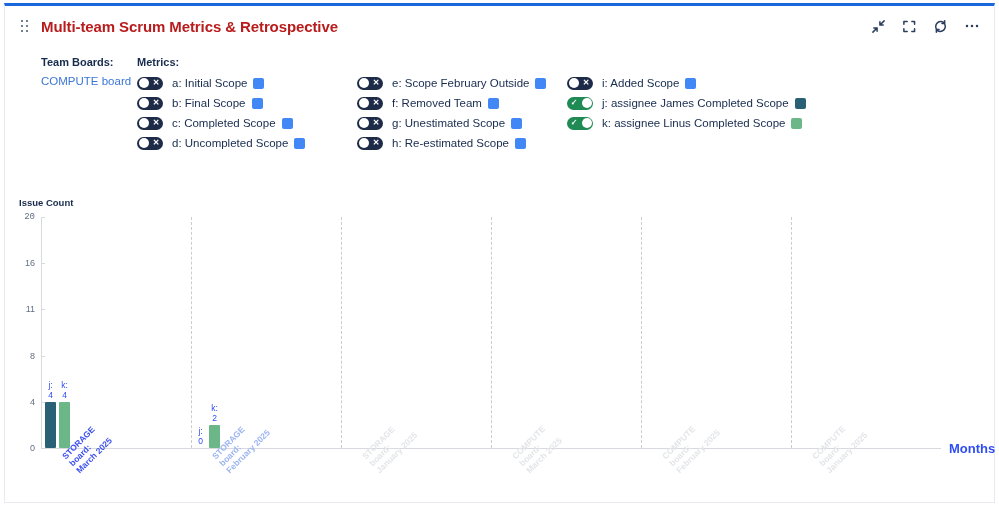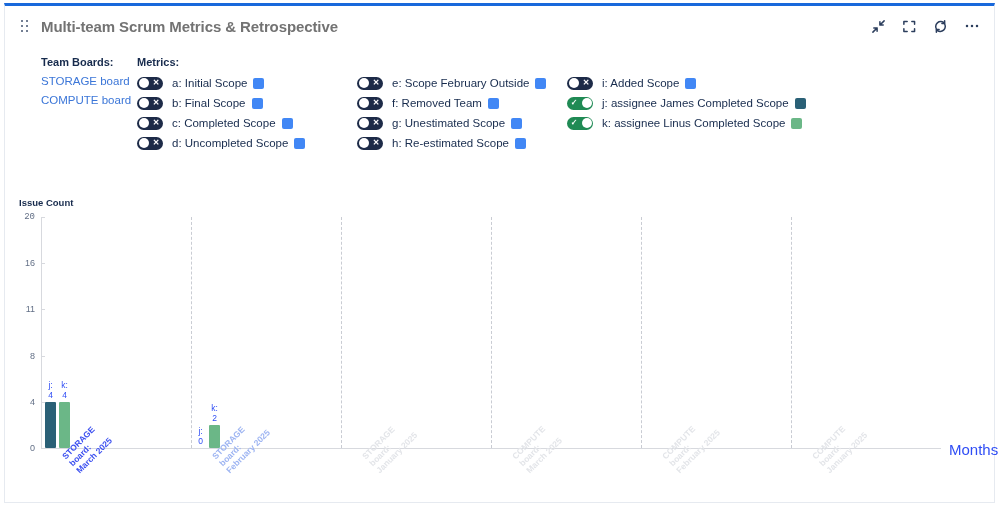--- a/index.html
+++ b/index.html
@@ -50,21 +50,21 @@
   .drag-handle i {
     position: absolute;
     width: 2px; height: 2px;
     background: #44546f;
     border-radius: 50%;
   }
   .title {
     margin-left: 10px;
     font-size: 15px;
     font-weight: 700;
-    color: #737373;
+    color: #b91c1c;
     letter-spacing: -0.1px;
     white-space: nowrap;
   }
   .header-actions {
     margin-left: auto;
     margin-right: 14px;
     display: flex;
     align-items: center;
     gap: 14px;
   }
@@ -201,22 +201,22 @@
     left: 14px;
     top: 33px;
     font-size: 9.5px;
     font-weight: 700;
     color: #172b4d;
   }
   .axis-title-x {
     position: absolute;
     left: 944px;
     top: 277px;
-    font-size: 15px;
-    font-weight: 400;
+    font-size: 13px;
+    font-weight: 700;
     color: #2f4df5;
   }
 
   .plot {
     position: absolute;
     left: 36px;
     top: 53px;
     width: 900px;
     height: 231px;
   }
@@ -332,21 +332,20 @@
             <circle cx="13" cy="8" r="1.25"></circle>
         </svg>
       </span>
     </div>
   </div>
 
   <div class="controls">
 
     <div class="boards">
       <div class="boards-title">Team Boards:</div>
-      <a class="board-link">STORAGE board</a>
       <a class="board-link">COMPUTE board</a>
     </div>
 
     <div class="metrics">
       <div class="metrics-title">Metrics:</div>
       <div class="metrics-cols">
 
         <div class="mcol c1">
           <div class="metric-row">
             <span class="toggle off">

